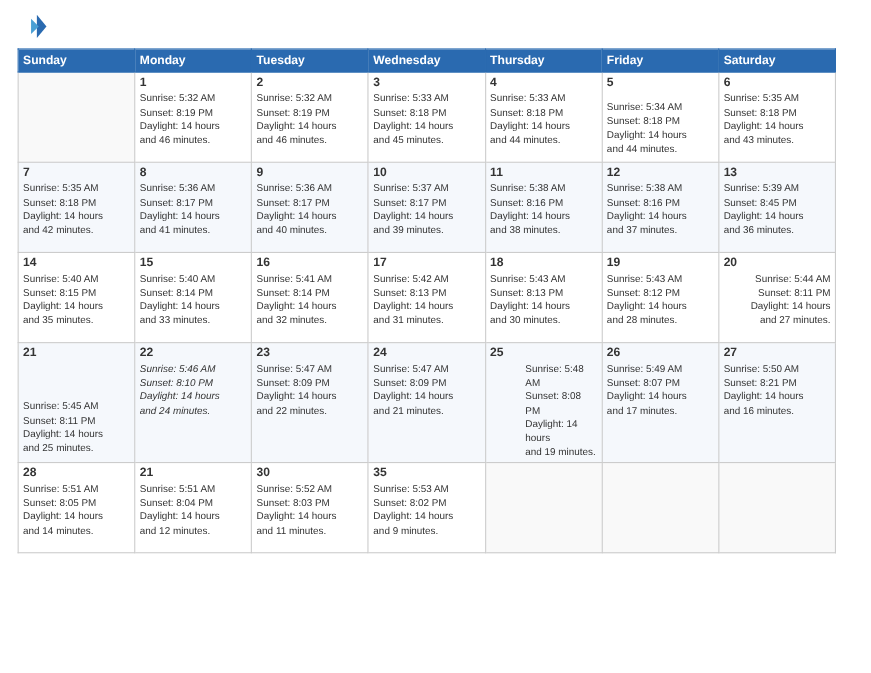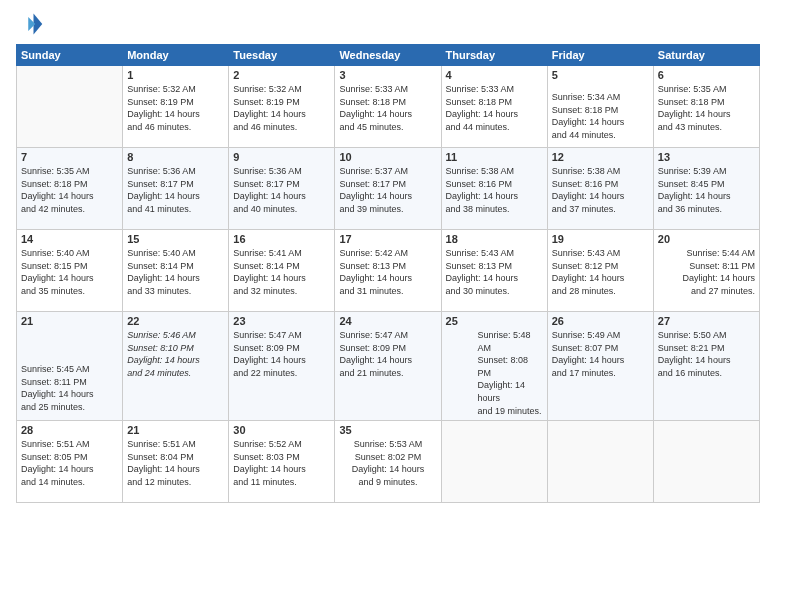--- a/index.html
+++ b/index.html
@@ -349,21 +349,21 @@
           </td>
           <td>
             <span class="day-num">30</span>
             <div class="day-info" style="white-space: pre-line;">Sunrise: 5:52 AM
 Sunset: 8:03 PM
 Daylight: 14 hours
 and 11 minutes.</div>
           </td>
           <td>
             <span class="day-num">35</span>
-            <div class="day-info" style="white-space: pre-line; text-align: center;">Sunrise: 5:53 AM
+            <div class="day-info" style="white-space: pre-line;">Sunrise: 5:53 AM
 Sunset: 8:02 PM
 Daylight: 14 hours
 and 9 minutes.</div>
           </td>
           <td class="empty-cell"></td>
           <td class="empty-cell"></td>
           <td class="empty-cell"></td>
         </tr>
       </tbody>
   </table>

